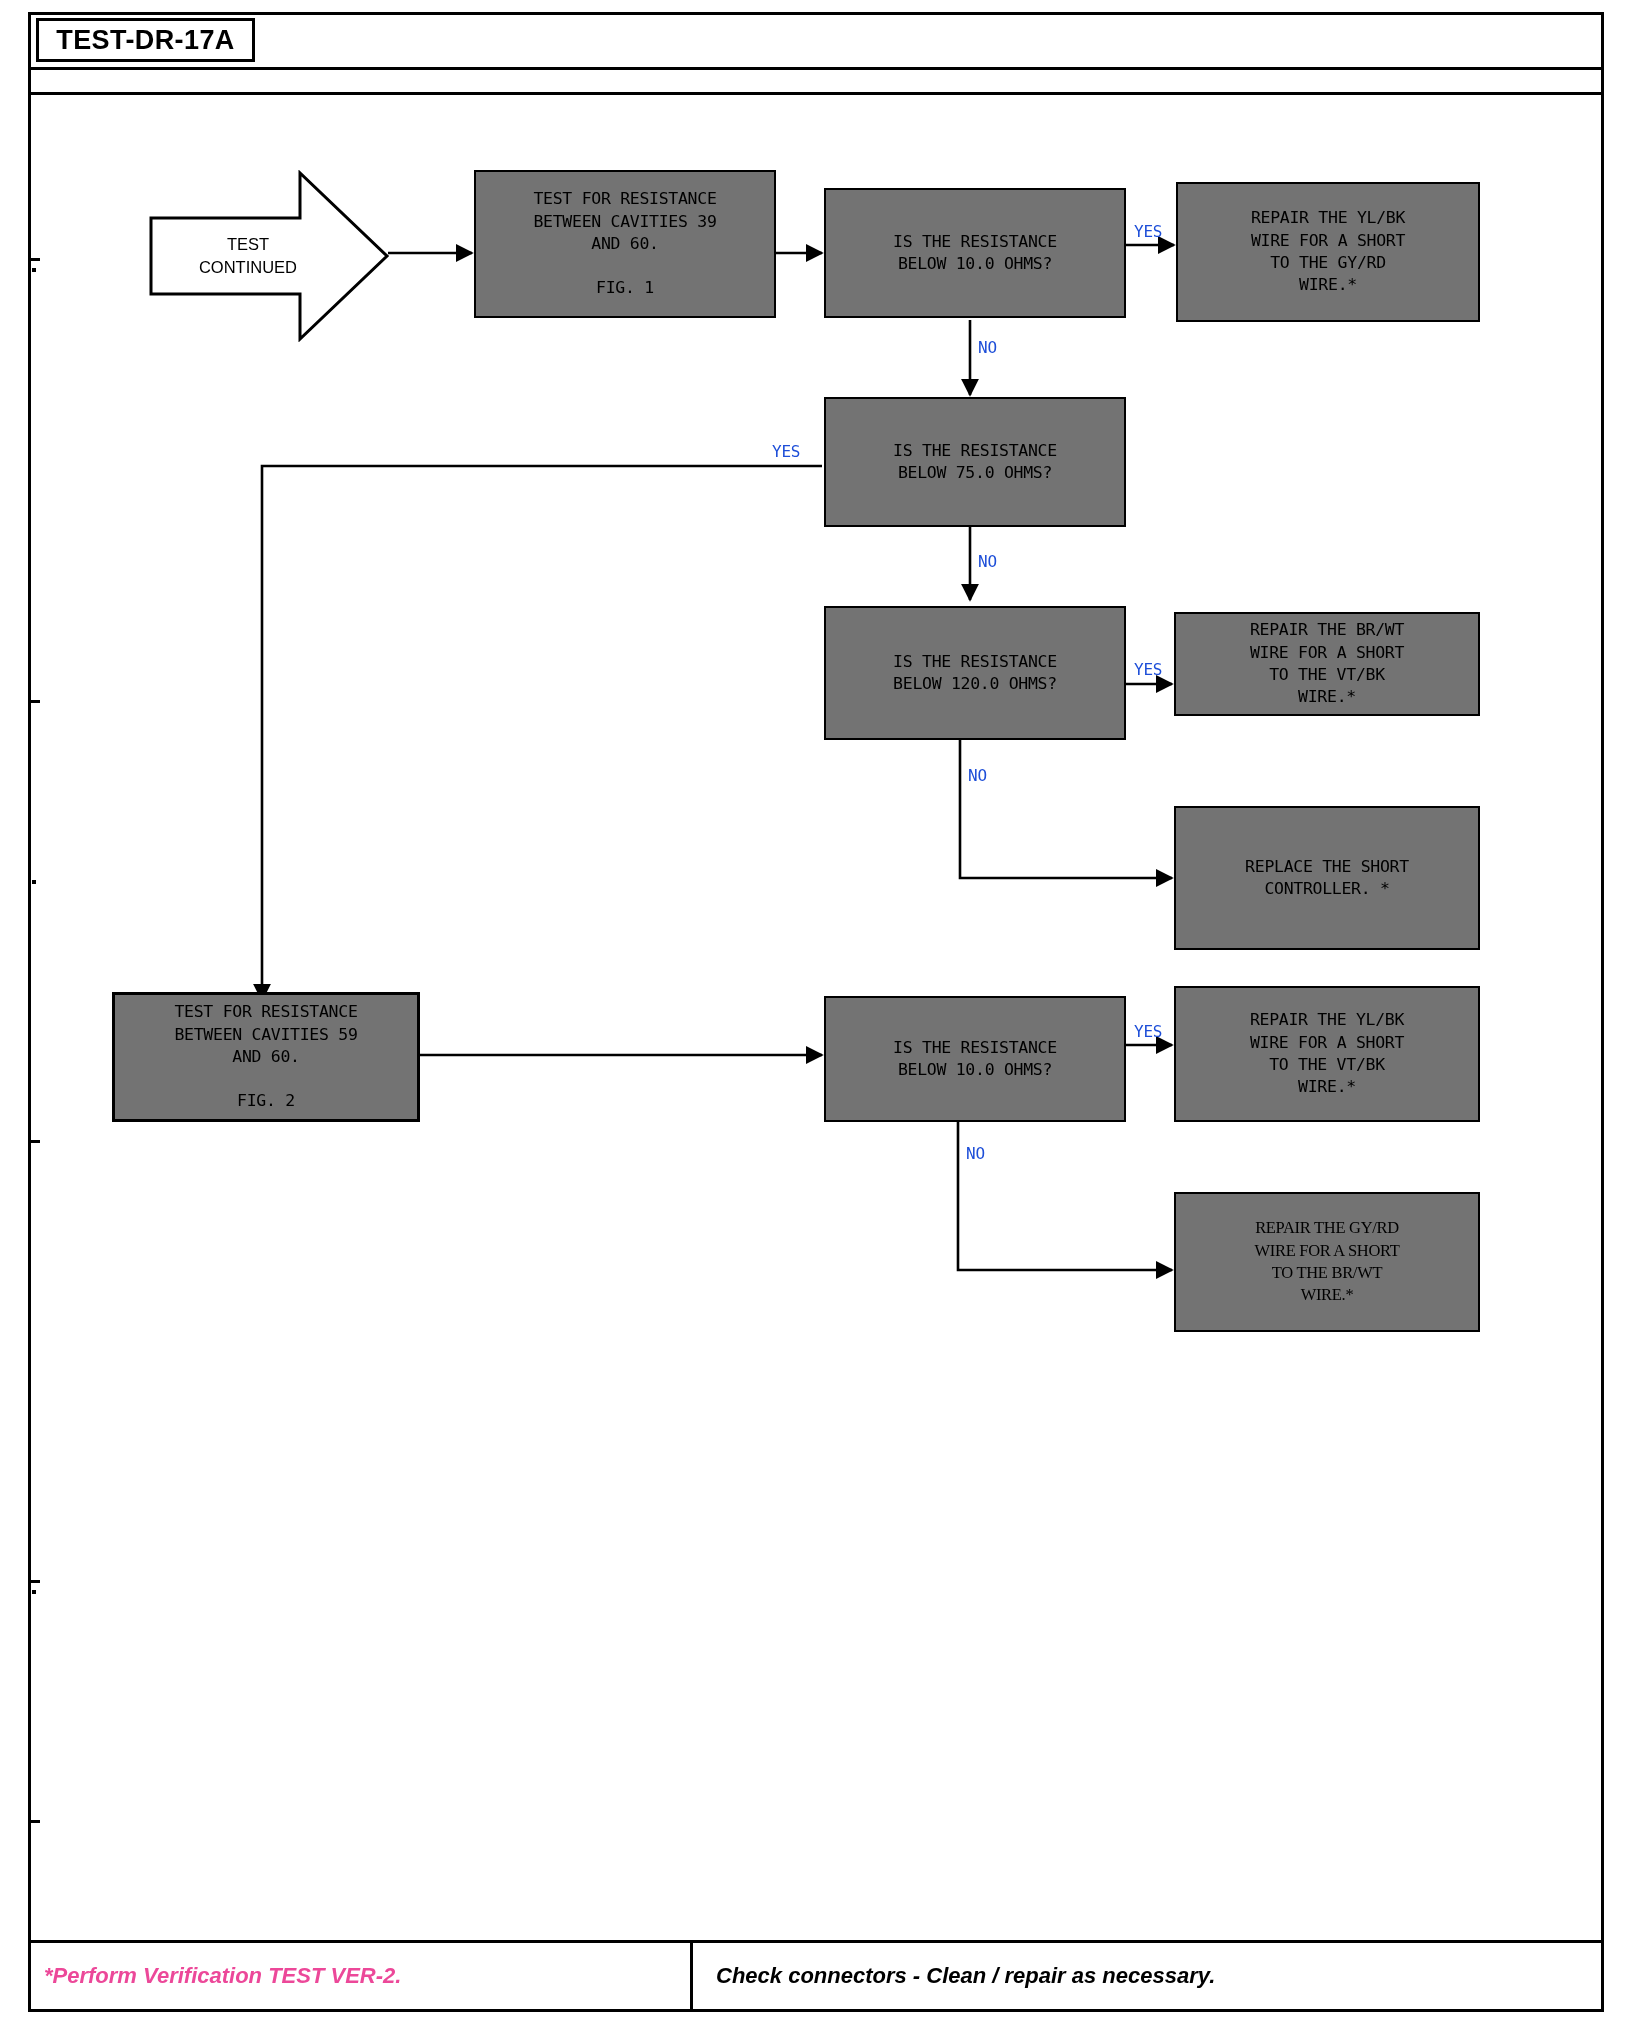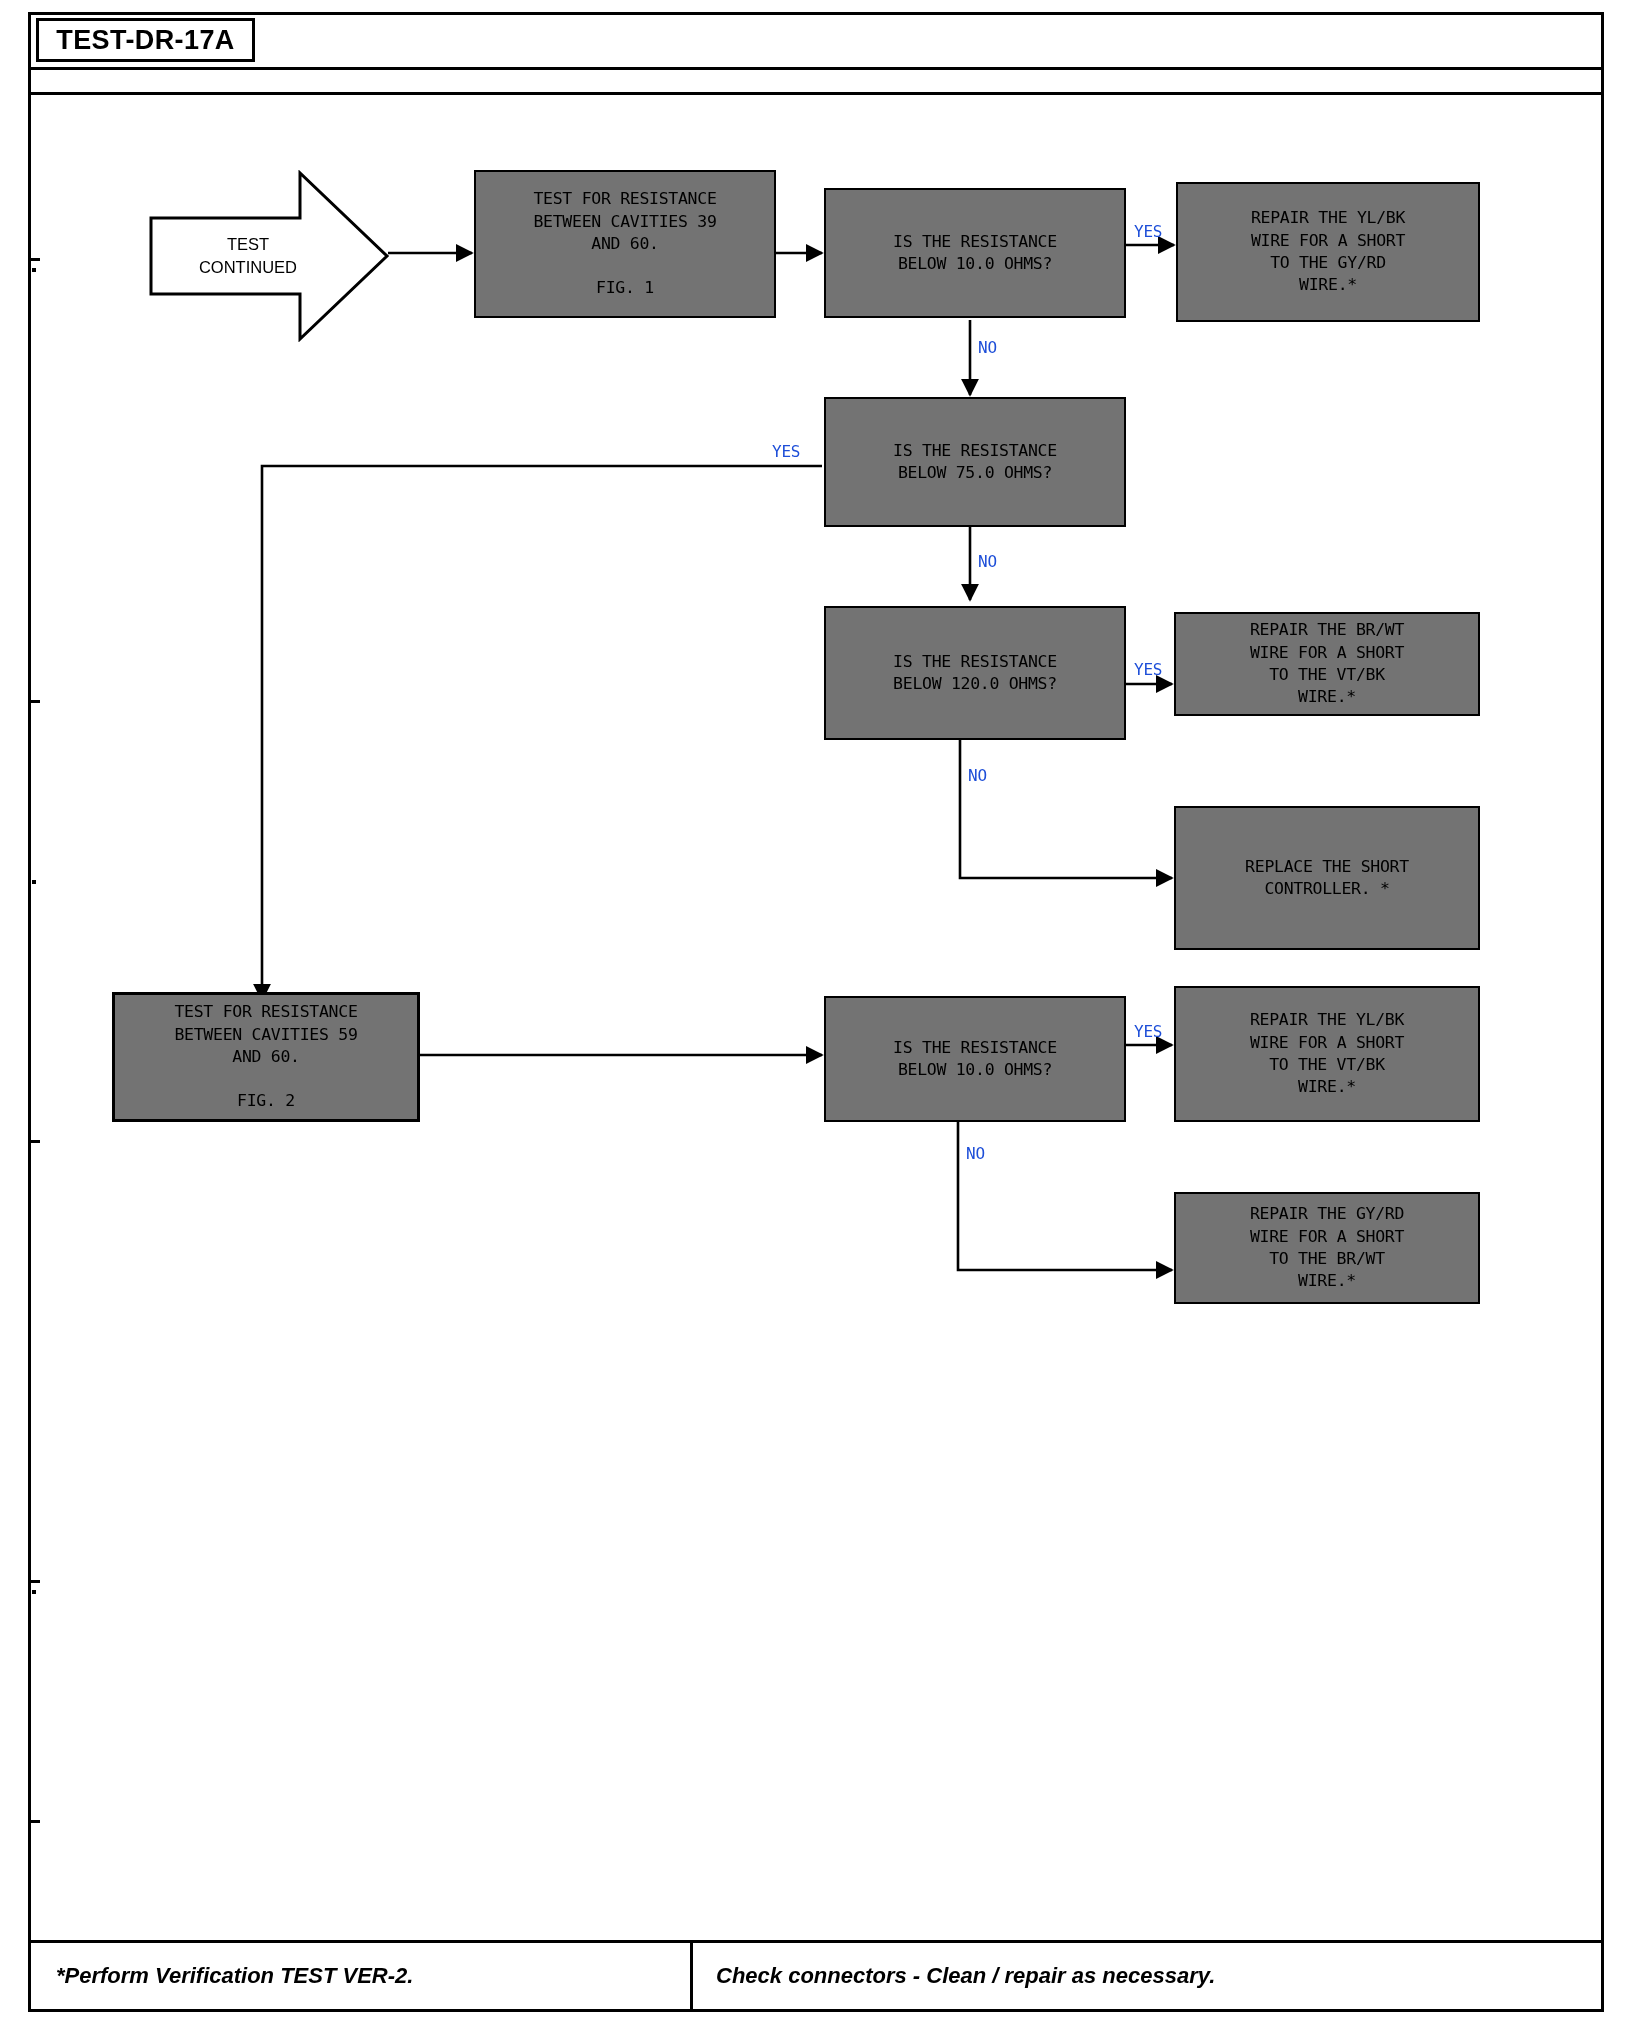--- a/index.html
+++ b/index.html
@@ -96,22 +96,21 @@
     box-sizing: border-box;
     border-top: 3px solid #000;
   }
   .footer-left {
     position: absolute;
     left: 44px;
     top: 1963px;
     font-size: 22px;
     font-weight: bold;
     font-style: italic;
-    color: #000000;
-    margin-left: 12px;
+    color: #ec4899;
   }
   .footer-divider {
     position: absolute;
     left: 690px;
     top: 1940px;
     width: 3px;
     height: 72px;
     background: #000;
   }
   .footer-right {
@@ -317,21 +316,21 @@
 BELOW 10.0 OHMS?</span>
     </div>
 
     <div class="node" style="left:1174px; top:986px; width:306px; height:136px;">
       <span>REPAIR THE YL/BK
 WIRE FOR A SHORT
 TO THE VT/BK
 WIRE.*</span>
     </div>
 
-    <div class="node" style="left:1174px; top:1192px; width:306px; height:112px;">
+    <div class="node" style="left:1174px; top:1192px; width:306px; height:140px;font-family:Liberation Serif, serif;">
       <span>REPAIR THE GY/RD
 WIRE FOR A SHORT
 TO THE BR/WT
 WIRE.*</span>
     </div>
 
     <div class="label" style="left:1134px; top:222px;">YES</div>
     <div class="label" style="left:978px;  top:338px;">NO</div>
     <div class="label" style="left:772px;  top:442px;">YES</div>
     <div class="label" style="left:978px;  top:552px;">NO</div>

